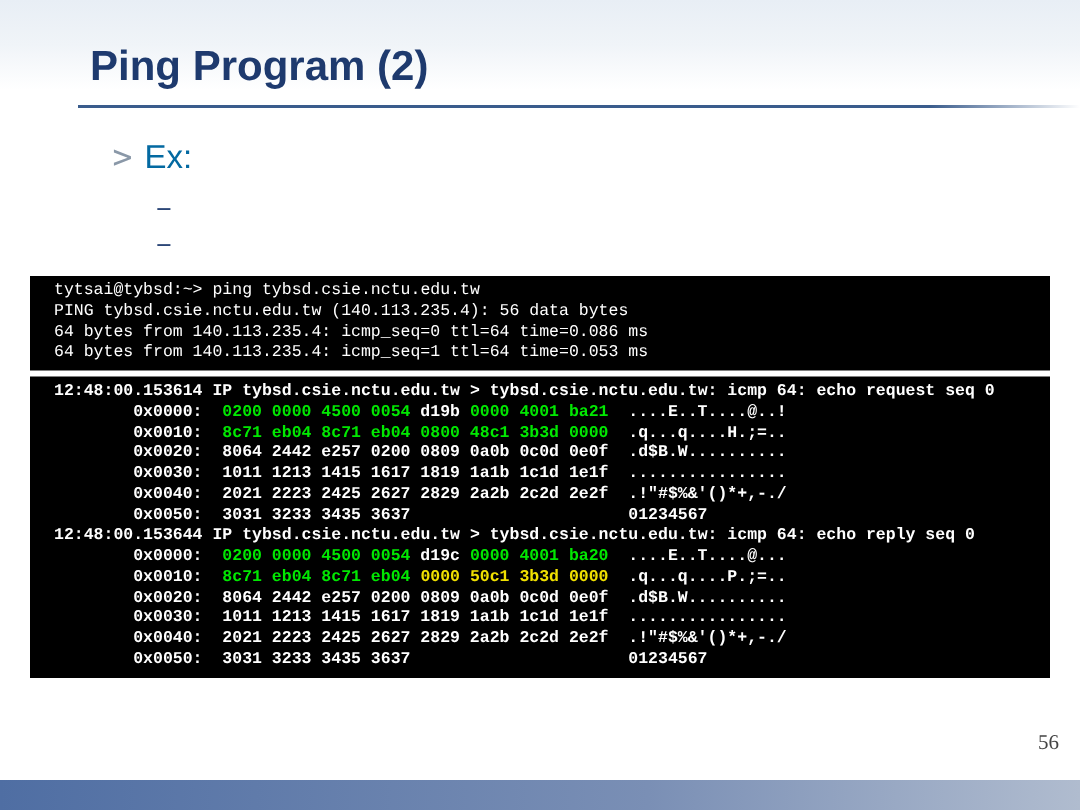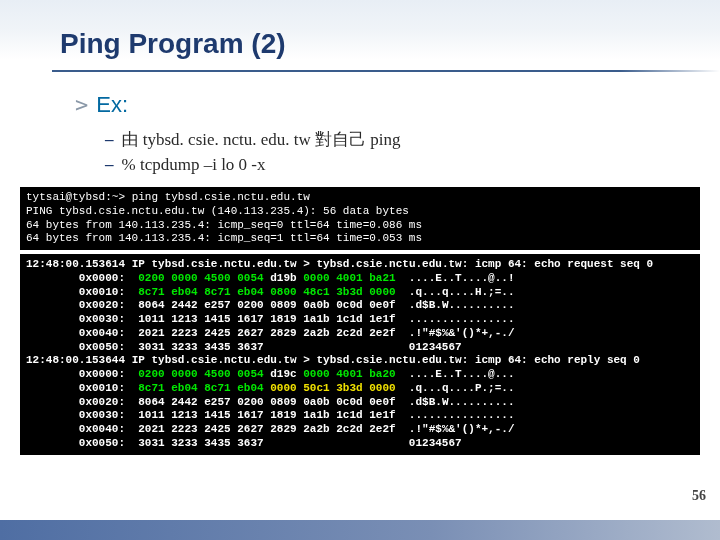--- a/index.html
+++ b/index.html
@@ -48,34 +48,33 @@
     font-family: "Times New Roman", serif;
   }
   .sub-dash { color: #1e3a6e; font-weight: bold; }
   .term-block {
     margin: 0 20px 4px 20px;
     background: #000;
     color: #fff;
     font-family: "Courier New", monospace;
     font-size: 11px;
     line-height: 1.25;
-    padding: 4px 6px;
+    padding: 4px 16px;
     white-space: pre;
     overflow: hidden;
   }
   .term-block.second { margin-top: 0; font-weight: bold; }
   .g { color: #00e800; }
   .y { color: #f0e000; }
   .w { color: #ffffff; }
   .page-num {
     position: absolute;
     right: 14px; bottom: 36px;
     font-size: 14px; color: #444;
     font-family: "Times New Roman", serif;
-    font-weight: bold;
   }
   .bottom-bar {
     position: absolute; left: 0; right: 0; bottom: 0;
     height: 20px;
     background: linear-gradient(to right, #4f6ea3 0%, #7a8fb5 60%, #b0bccf 100%);
   }
 </style>
 </head>
 <body>
 
@@ -87,30 +86,23 @@
 <div class="underline"></div>
 
 <div class="content">
   <div class="ex-row">
     <span class="ex-arrow">&gt;</span>
     <span class="ex-text">Ex:</span>
   </div>
   <div class="sub-list">
     <div class="sub-item">
       <span class="sub-dash">–</span>
-      <span>
-        <span>由</span>
-        <span>tybsd. csie. nctu. edu. tw</span>
-        <span>對自己</span>
-        <span>ping</span>
-      </span>
     </div>
     <div class="sub-item">
       <span class="sub-dash">–</span>
-      <span>% tcpdump –i lo 0 -x</span>
     </div>
   </div>
 </div>
 
 <div class="term-block"><span class="w">tytsai@tybsd:~&gt;</span><span class="w"> ping tybsd.csie.nctu.edu.tw</span>
 <span class="w">PING tybsd.csie.nctu.edu.tw (140.113.235.4): 56 data bytes</span>
 <span class="w">64 bytes from 140.113.235.4: icmp_seq=0 ttl=64 time=0.086 ms</span>
 <span class="w">64 bytes from 140.113.235.4: icmp_seq=1 ttl=64 time=0.053 ms</span></div>
 
 <div class="term-block second"><span class="w">12:48:00.153614</span><span class="w"> IP tybsd.csie.nctu.edu.tw &gt; tybsd.csie.nctu.edu.tw: icmp 64: echo request seq 0</span>

